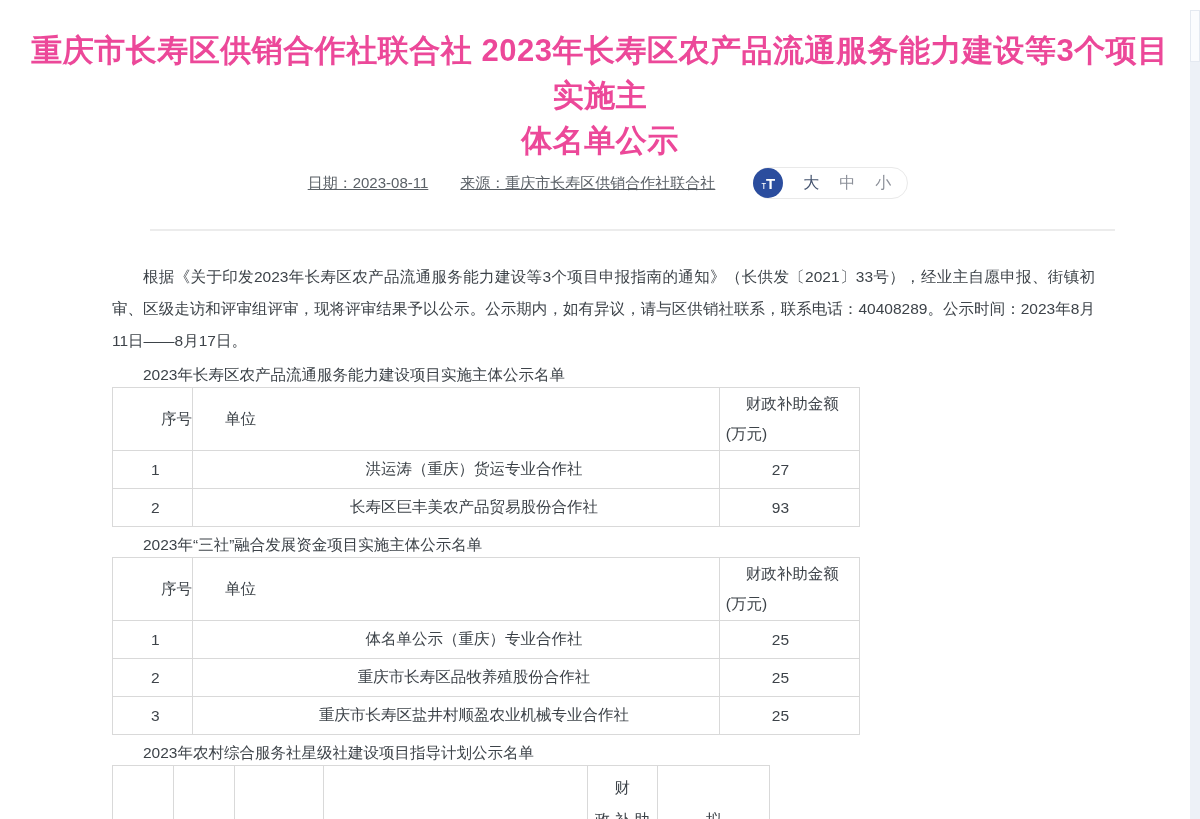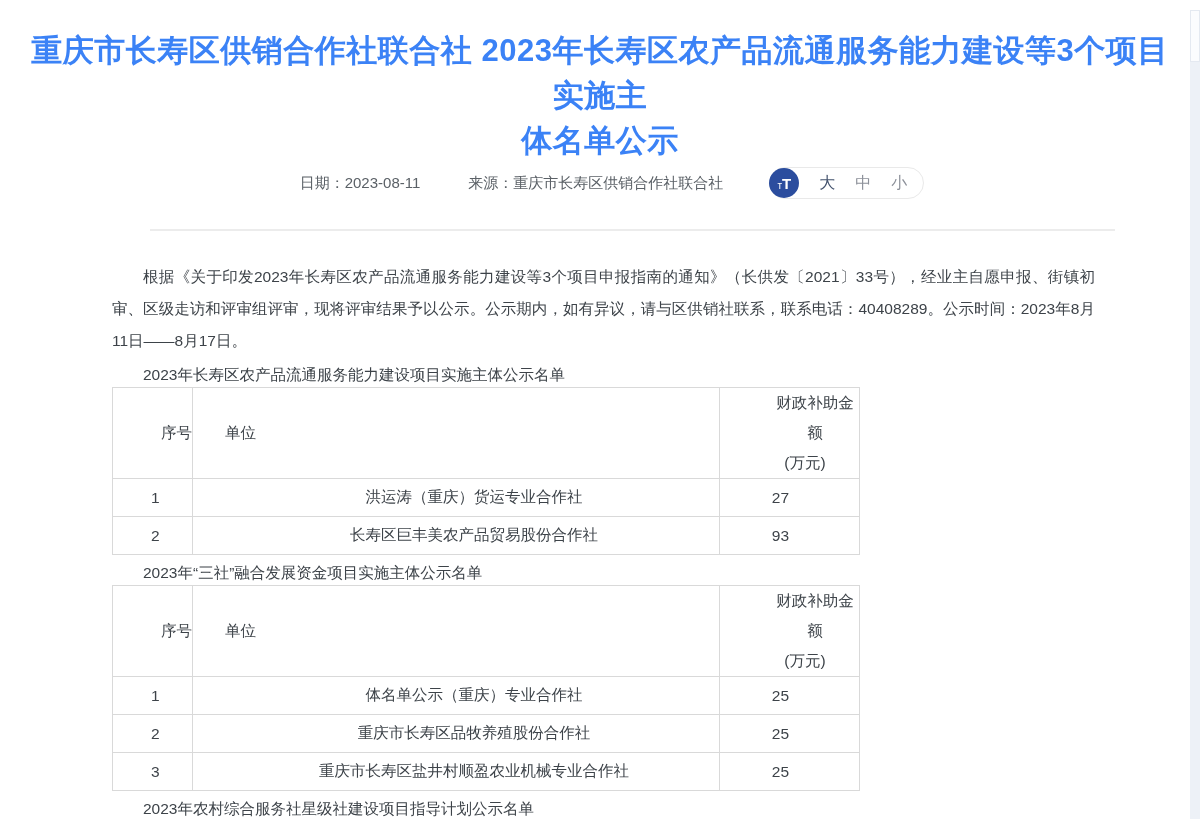--- a/index.html
+++ b/index.html
@@ -10,27 +10,27 @@
   }
   .page{padding-top:10px;}
 
   
   .scrollbar{position:absolute;top:10px;right:0;width:10px;height:809px;background:#edf1f7;}
   .scrollbar .thumb{position:absolute;top:0;left:0;width:10px;height:52px;background:#fbfcfe;border:1px solid #e4e9f1;box-sizing:border-box;}
 
   
   .title{
     margin:18px 14px 0 14px;text-align:center;font-size:31px;font-weight:bold;
-    color:#3b82f6;line-height:45px;white-space:pre-line;letter-spacing:0.5px;
+    color:#ec4899;line-height:45px;white-space:pre-line;letter-spacing:0.5px;
   }
 
   
   .meta{margin-top:4px;height:32px;display:flex;justify-content:center;align-items:center;
         font-size:15px;color:#5b6167;}
-  .meta .item{margin:0 24px;}
+  .meta .item{margin:0 16px;text-decoration:underline;}
   .fontsize{display:flex;align-items:center;height:30px;border:1px solid #e9e9e9;
             border-radius:16px;background:#fff;margin-left:22px;padding-right:16px;}
   .fontsize .circle{width:30px;height:30px;border-radius:50%;background:#2b4d9e;color:#fff;
             display:flex;align-items:flex-end;justify-content:center;margin-left:-1px;line-height:1;
             padding-bottom:7px;box-sizing:border-box;}
   .fontsize .circle .t-small{font-size:10px;}
   .fontsize .circle .t-large{font-size:15px;font-weight:bold;}
   .fontsize .opt{margin-left:20px;font-size:16px;color:#8c9099;cursor:pointer;}
   .fontsize .opt.active{color:#44536e;}
 
@@ -47,21 +47,21 @@
   .ltable{width:748px;}
   .ltable th,.ltable td{border:1px solid #d9d9d9;font-weight:normal;font-size:15.5px;color:#3d4349;
     padding:0;vertical-align:middle;}
   .ltable .col-no{width:80px;}
   .ltable .col-unit{width:526px;}
   .ltable .col-amt{width:140px;}
   .ltable thead tr{height:63px;}
   .ltable tbody tr{height:38px;}
   .ltable th.h-no{text-align:right;padding-left:34px;}
   .ltable th.h-unit{text-align:left;padding-left:32px;}
-  .ltable th.h-amt{text-align:center;padding-left:31px;line-height:30px;}
+  .ltable th.h-amt{text-align:left;padding-left:6px;line-height:30px;}
   .ltable th.h-amt .l1{padding-left:20px;}
   .ltable td.c-no{text-align:left;padding-left:38px;}
   .ltable td.c-unit{text-align:center;padding-left:36px;}
   .ltable td.c-amt{text-align:left;padding-left:52px;}
 
   
   .gtable{width:658px;}
   .gtable th{border:1px solid #d9d9d9;font-weight:normal;font-size:15.5px;color:#3d4349;
     vertical-align:top;text-align:center;white-space:pre-line;line-height:32px;padding:0;}
   .gtable thead tr{height:170px;}

